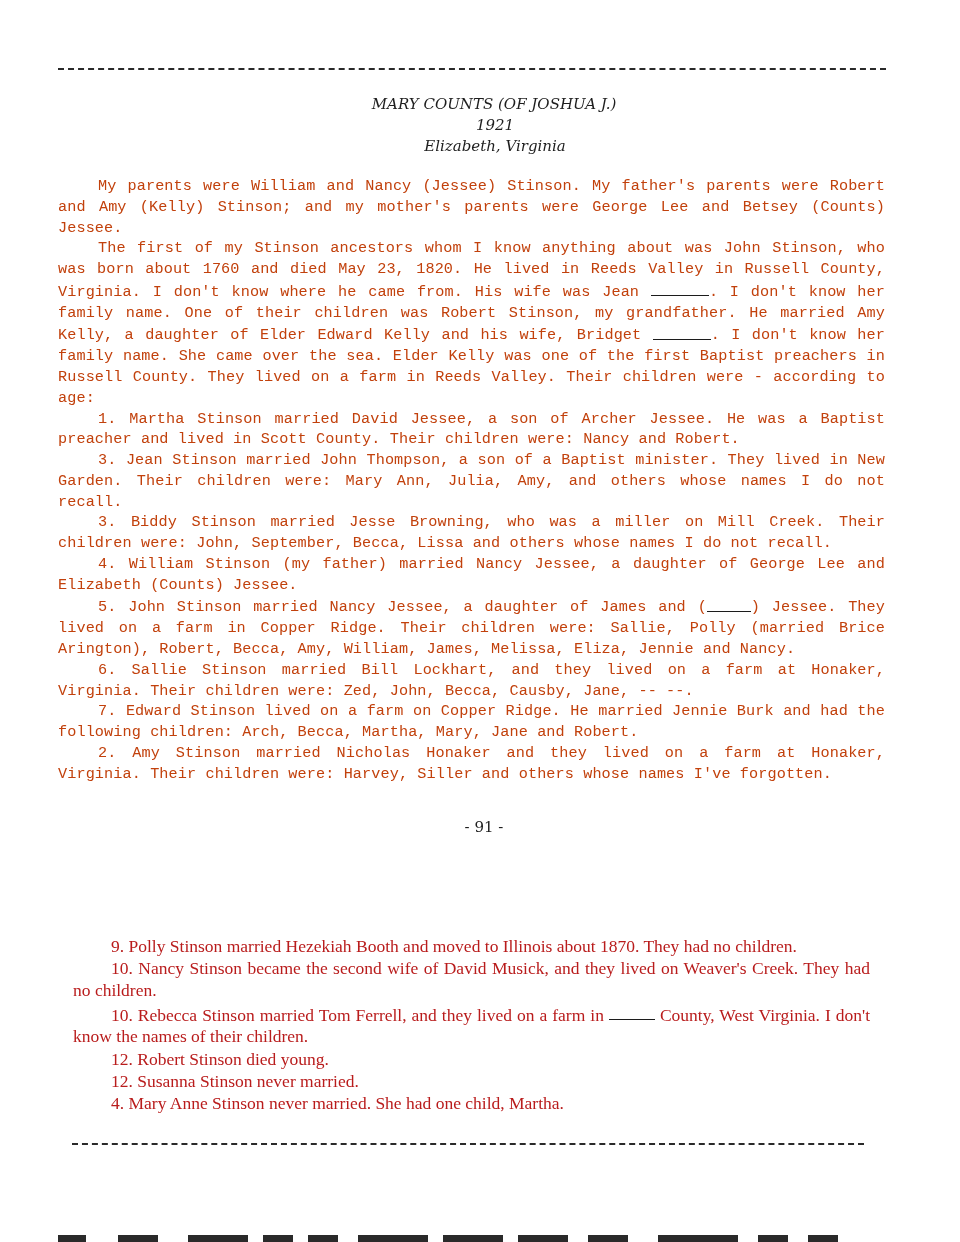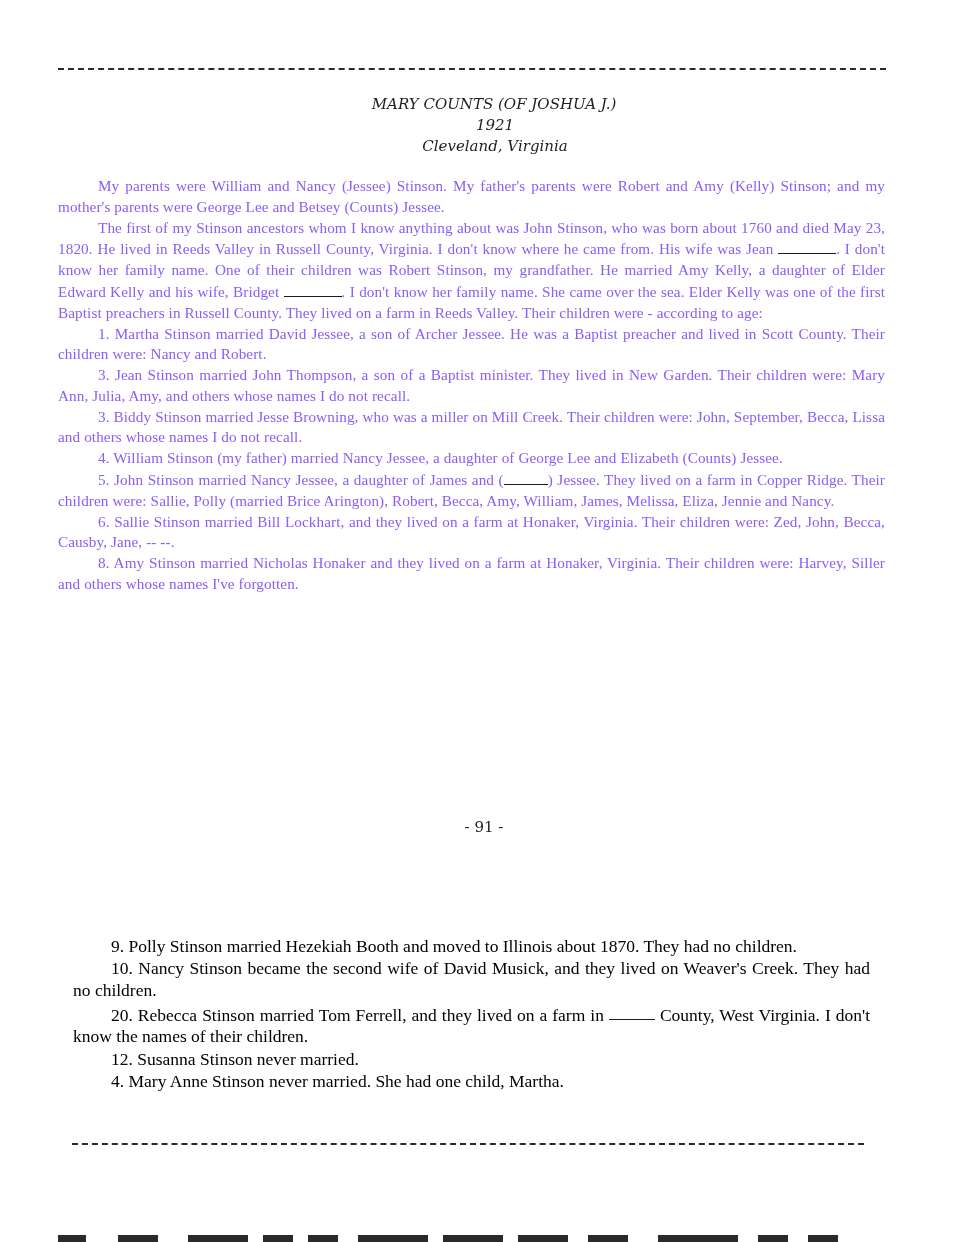--- a/index.html
+++ b/index.html
@@ -42,24 +42,24 @@
   .header div { white-space: nowrap; }
   #header-name { margin-left: 28px; }
   #header-year { margin-left: 30px; }
   #header-place { margin-left: 30px; }
 
   .body-upper {
     position: absolute;
     left: 58px;
     top: 176px;
     width: 827px;
-    font-family: Liberation Serif, serif;
+    font-family: Liberation Mono, monospace;
     font-size: 15.2px;
     line-height: 20.75px;
-    color: #8b5cf6;
+    color: #c2410c;
     text-align: justify;
     letter-spacing: 0.1px;
   }
   .body-upper p {
     margin: 0;
     text-indent: 40px;
   }
 
   .page-number {
     position: absolute;
@@ -73,21 +73,21 @@
   }
 
   .body-lower {
     position: absolute;
     left: 73px;
     top: 935px;
     width: 797px;
     font-family: "Liberation Serif", serif;
     font-size: 17.5px;
     line-height: 22.2px;
-    color: #000000;
+    color: #b91c1c;
     text-align: justify;
   }
   .body-lower p {
     margin: 0;
     text-indent: 38px;
   }
 
   .blank {
     display: inline-block;
     border-bottom: 1.5px solid #1c1c1c;
@@ -134,41 +134,43 @@
 
 <div class="page">
 
   <div class="ghost"></div>
 
   <div class="dash-rule" id="rule-top"></div>
 
   <div class="header">
     <div id="header-name">MARY COUNTS (OF JOSHUA J.)</div>
     <div id="header-year">1921</div>
-    <div id="header-place">Cleveland, Virginia</div>
+    <div id="header-place">Elizabeth, Virginia</div>
   </div>
 
   <div class="body-upper">
     <p><span>My parents were William and Nancy (Jessee) Stinson.  My father's parents were Robert and Amy (Kelly) Stinson; and my mother's parents were George Lee and Betsey (Counts) Jessee.</span></p>
     <p><span>The first of my Stinson ancestors whom I know anything about was John Stinson, who was born about 1760 and died May 23, 1820.  He lived in Reeds Valley in Russell County, Virginia.  I don't know where he came from.  His wife was Jean </span><span class="blank w1"></span><span>. I don't know her family name.  One of their children was Robert Stinson, my grandfather.  He married Amy Kelly, a daughter of Elder Edward Kelly and his wife, Bridget </span><span class="blank w1"></span><span>. I don't know her family name.  She came over the sea.  Elder Kelly was one of the first Baptist preachers in Russell County.  They lived on a farm in Reeds Valley.  Their children were - according to age:</span></p>
     <p><span>1.  Martha Stinson married David Jessee, a son of Archer Jessee.  He was a Baptist preacher and lived in Scott County.  Their children were:  Nancy and Robert.</span></p>
     <p><span>3.  Jean Stinson married John Thompson, a son of a Baptist minister.  They lived in New Garden.  Their children were:  Mary Ann, Julia, Amy, and others whose names I do not recall.</span></p>
     <p><span>3.  Biddy Stinson married Jesse Browning, who was a miller on Mill Creek.  Their children were:  John, September, Becca, Lissa and others whose names I do not recall.</span></p>
     <p><span>4.  William Stinson (my father) married Nancy Jessee, a daughter of George Lee and Elizabeth (Counts) Jessee.</span></p>
     <p><span>5.  John Stinson married Nancy Jessee, a daughter of James and (</span><span class="blank w2"></span><span>) Jessee.  They lived on a farm in Copper Ridge.  Their children were:  Sallie, Polly (married Brice Arington), Robert, Becca, Amy, William, James, Melissa, Eliza, Jennie and Nancy.</span></p>
     <p><span>6.  Sallie Stinson married Bill Lockhart, and they lived on a farm at Honaker, Virginia. Their children were:  Zed, John, Becca, Causby, Jane, -- --.</span></p>
-    <p><span>8.  Amy Stinson married Nicholas Honaker and they lived on a farm at Honaker, Virginia.  Their children were:  Harvey, Siller and others whose names I've forgotten.</span></p>
+    <p><span>7.  Edward Stinson lived on a farm on Copper Ridge.  He married Jennie Burk and had the following children:  Arch, Becca, Martha, Mary, Jane and Robert.</span></p>
+    <p><span>2.  Amy Stinson married Nicholas Honaker and they lived on a farm at Honaker, Virginia.  Their children were:  Harvey, Siller and others whose names I've forgotten.</span></p>
   </div>
 
   <div class="page-number">- 91 -</div>
 
   <div class="body-lower">
     <p><span>9.  Polly Stinson married Hezekiah Booth and moved to Illinois about 1870.  They had no children.</span></p>
     <p><span>10.  Nancy Stinson became the second wife of David Musick, and they lived on Weaver's Creek.  They had no children.</span></p>
-    <p><span>20.  Rebecca Stinson married Tom Ferrell, and they lived on a farm in </span><span class="blank w3"></span><span> County, West Virginia.  I don't know the names of their children.</span></p>
+    <p><span>10.  Rebecca Stinson married Tom Ferrell, and they lived on a farm in </span><span class="blank w3"></span><span> County, West Virginia.  I don't know the names of their children.</span></p>
+    <p><span>12.  Robert Stinson died young.</span></p>
     <p><span>12.  Susanna Stinson never married.</span></p>
     <p><span>4.  Mary Anne Stinson never married.  She had one child, Martha.</span></p>
   </div>
 
   <div class="dash-rule" id="rule-bottom"></div>
 
   <div class="cutoff-line">
     <span style="left:0px;width:28px"></span>
     <span style="left:60px;width:40px"></span>
     <span style="left:130px;width:60px"></span>

